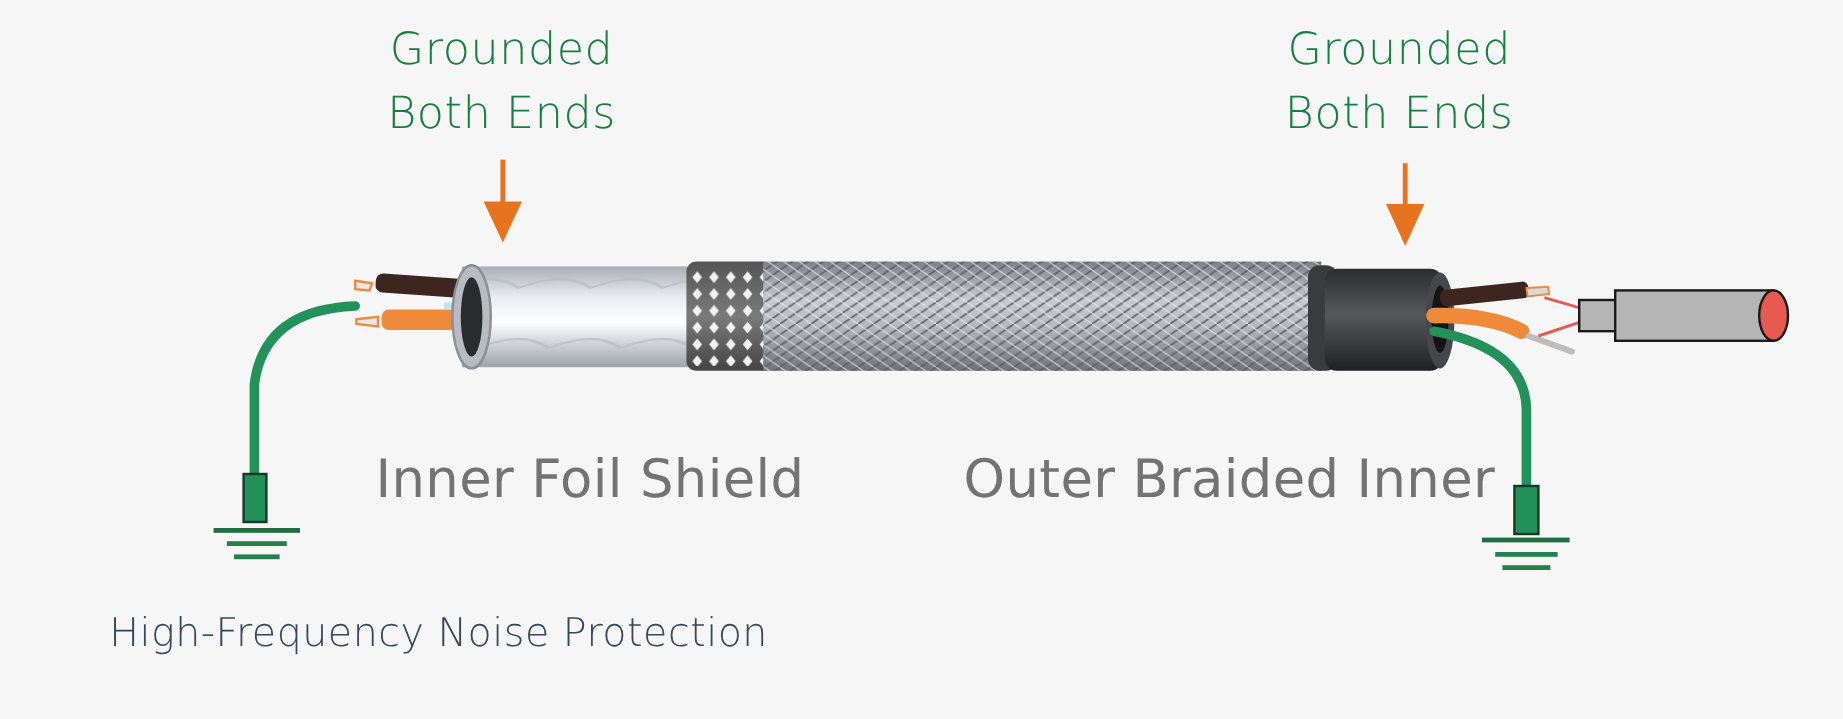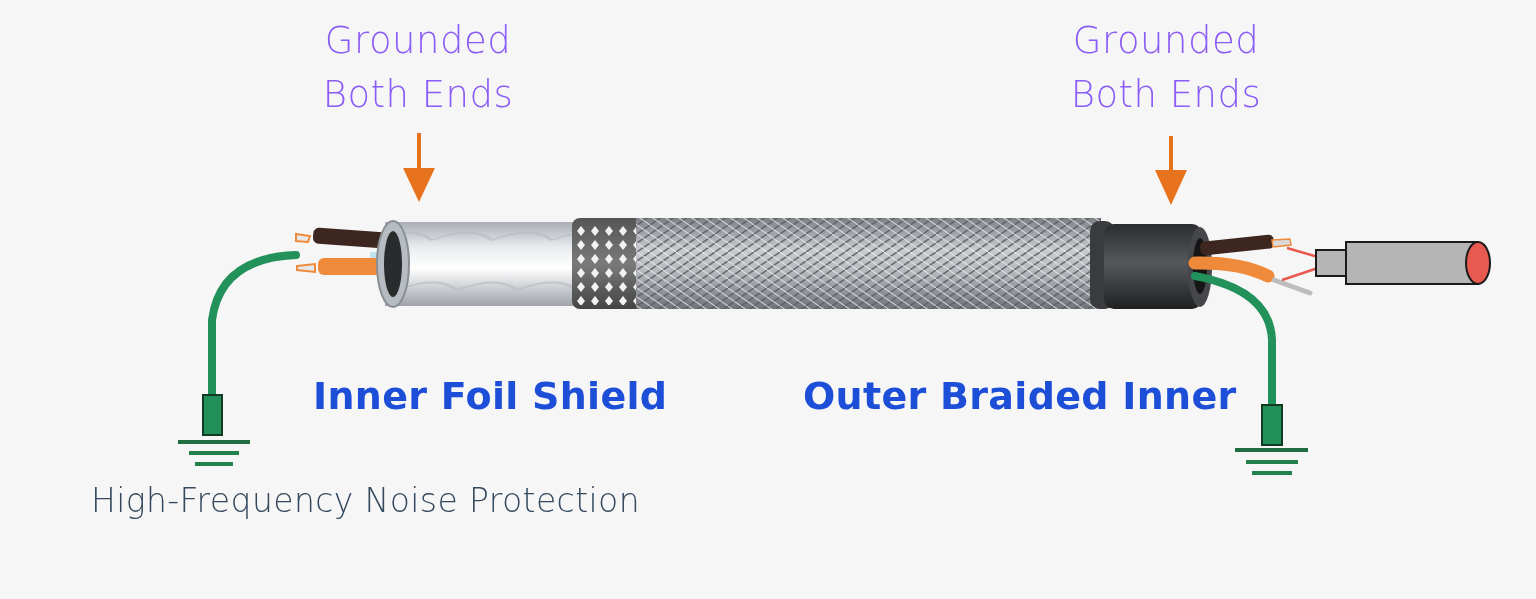--- a/index.html
+++ b/index.html
@@ -4,24 +4,24 @@
 <style>
   html, body { margin: 0; padding: 0; }
   body {
     width: 1536px; height: 599px; overflow: hidden;
     background: #f6f6f7;
     font-family: "DejaVu Sans", "Liberation Sans", sans-serif;
     position: relative;
   }
   .lbl { position: absolute; white-space: nowrap; }
   .top-label {
-    color: #8b5cf6; font-size: 37px; font-weight: 300; text-align: center;
+    color: #15803d; font-size: 37px; font-weight: 300; text-align: center;
     line-height: 54px; letter-spacing: 0.5px;
   }
-  .mid-label { color: #1d4ed8; font-size: 38px; font-weight: 700; letter-spacing: 0.3px; }
+  .mid-label { color: #737373; font-size: 44px; font-weight: 400; letter-spacing: 0.3px; }
   .bot-label { color: #34495e; font-size: 33px; font-weight: 300; line-height: 46px; letter-spacing: 0.4px; }
   svg.art { position: absolute; left: 0; top: 0; }
 </style>
 </head>
 <body>
 
 <svg class="art" width="1536" height="599" viewBox="0 0 1536 599" xmlns="http://www.w3.org/2000/svg">
   <defs>
     <linearGradient id="foilG" x1="0" y1="0" x2="0" y2="1">
       <stop offset="0" stop-color="#a9aeb5"></stop>
@@ -139,15 +139,15 @@
   <div>Both Ends</div>
 </div>
 <div class="lbl top-label" style="left:1056px; top:14px; width:220px;">
   <div>Grounded</div>
   <div>Both Ends</div>
 </div>
 
 <div class="lbl mid-label" style="left:313px; top:374px;">Inner Foil Shield</div>
 <div class="lbl mid-label" style="left:803px; top:374px;">Outer Braided Inner</div>
 
-<div class="lbl bot-label" style="left:91px; top:478px;">High-Frequency Noise Protection</div>
+<div class="lbl bot-label" style="left:91px; top:504px;">High-Frequency Noise Protection</div>
 <div class="lbl bot-label" style="left:880px; top:487px;">
 </div>
 
 </body></html>

